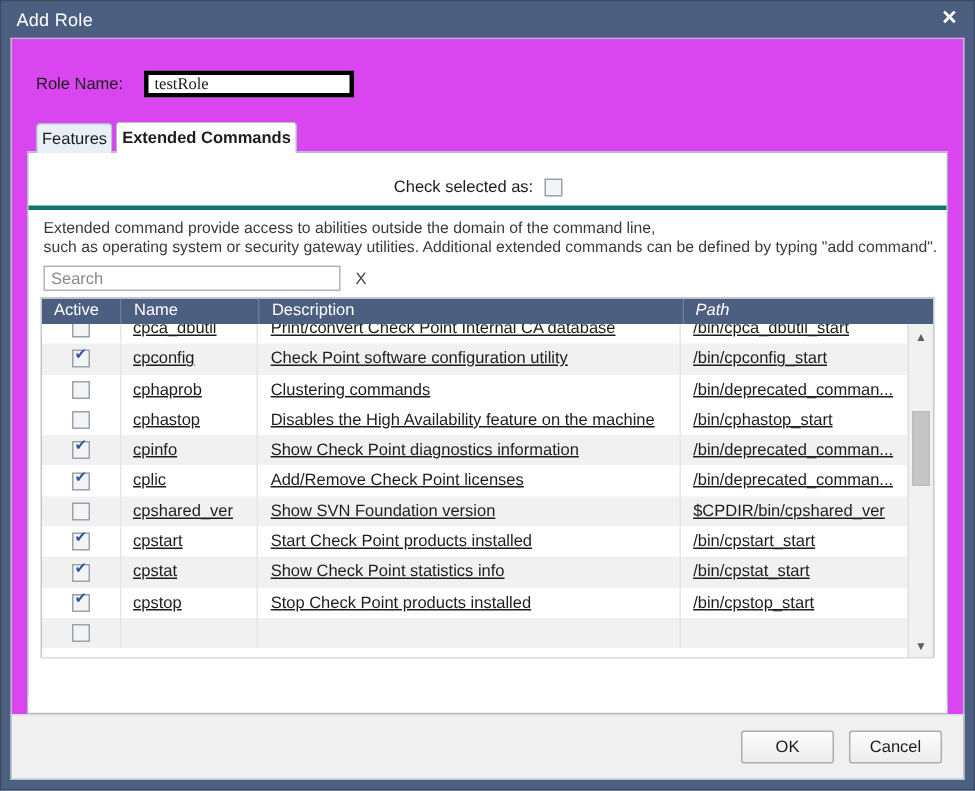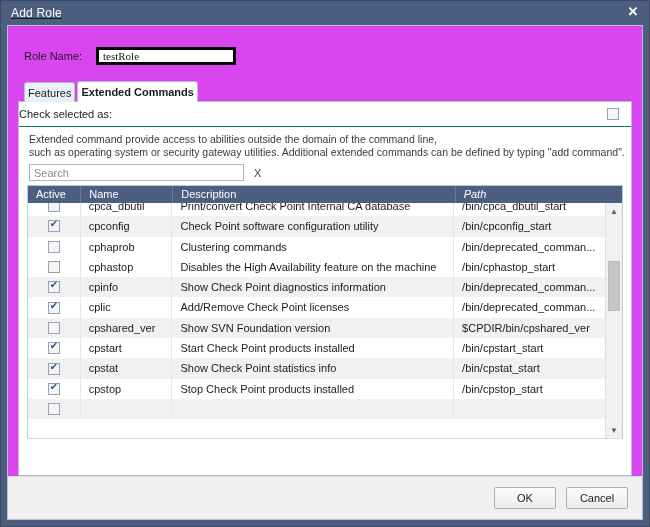--- a/index.html
+++ b/index.html
@@ -30,21 +30,20 @@
   }
 
   .titlebar {
     height: 24px;
     flex: 0 0 24px;
     background: #4d5f80;
     display: flex;
     align-items: center;
     padding: 0 8px 0 10px;
     position: relative;
-    text-decoration: underline;
   }
   .title-text {
     color: #ffffff;
     font-size: 12px;
     letter-spacing: .2px;
   }
   .close-icon {
     position: absolute;
     right: 8px;
     top: 3px;
@@ -138,26 +137,27 @@
     background: #ffffff;
     flex: 1 1 auto;
     display: flex;
     flex-direction: column;
     min-height: 0;
   }
 
   .check-selected-bar {
     height: 24px;
     flex: 0 0 24px;
-    border-bottom: 1px solid #0f766e;
-    display: flex;
-    align-items: center;
-    justify-content: space-between;
+    border-bottom: 3px solid #0f766e;
+    display: flex;
+    align-items: center;
+    justify-content: center;
     padding-right: 12px;
     gap: 8px;
+    margin-top: 11px;
   }
   .check-selected-label {
     font-size: 11px;
     color: #1c1c1c;
   }
 
   .cbx {
     width: 12px;
     height: 12px;
     box-sizing: border-box;
@@ -189,21 +189,21 @@
   .helptext div { white-space: nowrap; }
 
   .searchrow {
     display: flex;
     align-items: center;
     padding: 2px 0 4px 10px;
     gap: 10px;
     flex: 0 0 auto;
   }
   .search-input {
-    width: 215px;
+    width: 198px;
     height: 17px;
     box-sizing: border-box;
     border: 1px solid #aeb4bd;
     background: #ffffff;
     font-family: "Liberation Sans", sans-serif;
     font-size: 11px;
     padding: 1px 4px;
     color: #1c1c1c;
     outline: none;
   }
@@ -274,20 +274,21 @@
   .row.even { background: #f1f1f1; }
   .cell {
     box-sizing: border-box;
     padding-left: 8px;
     overflow: hidden;
     white-space: nowrap;
     text-overflow: ellipsis;
     border-right: 1px solid #e4e6e9;
     height: 20.3px;
     line-height: 20.3px;
+    text-decoration: underline;
   }
   .cell.c-active {
     width: 56px;
     display: flex;
     align-items: center;
     justify-content: center;
     padding-left: 0;
   }
   .cell.c-name { width: 97px; }
   .cell.c-desc { width: 299px; }

